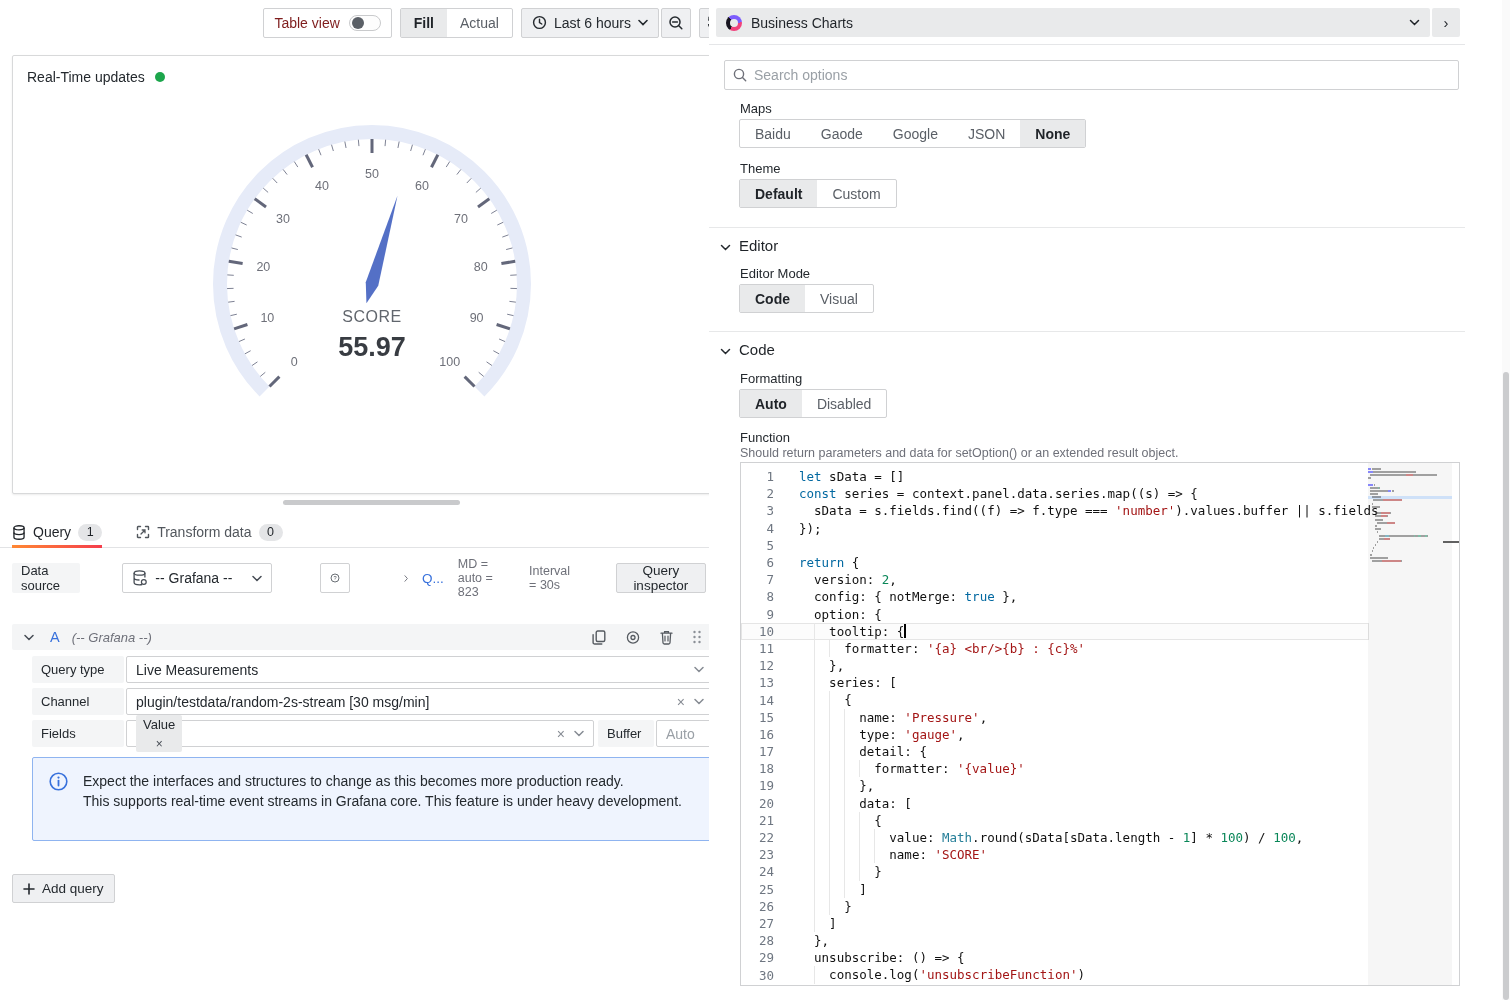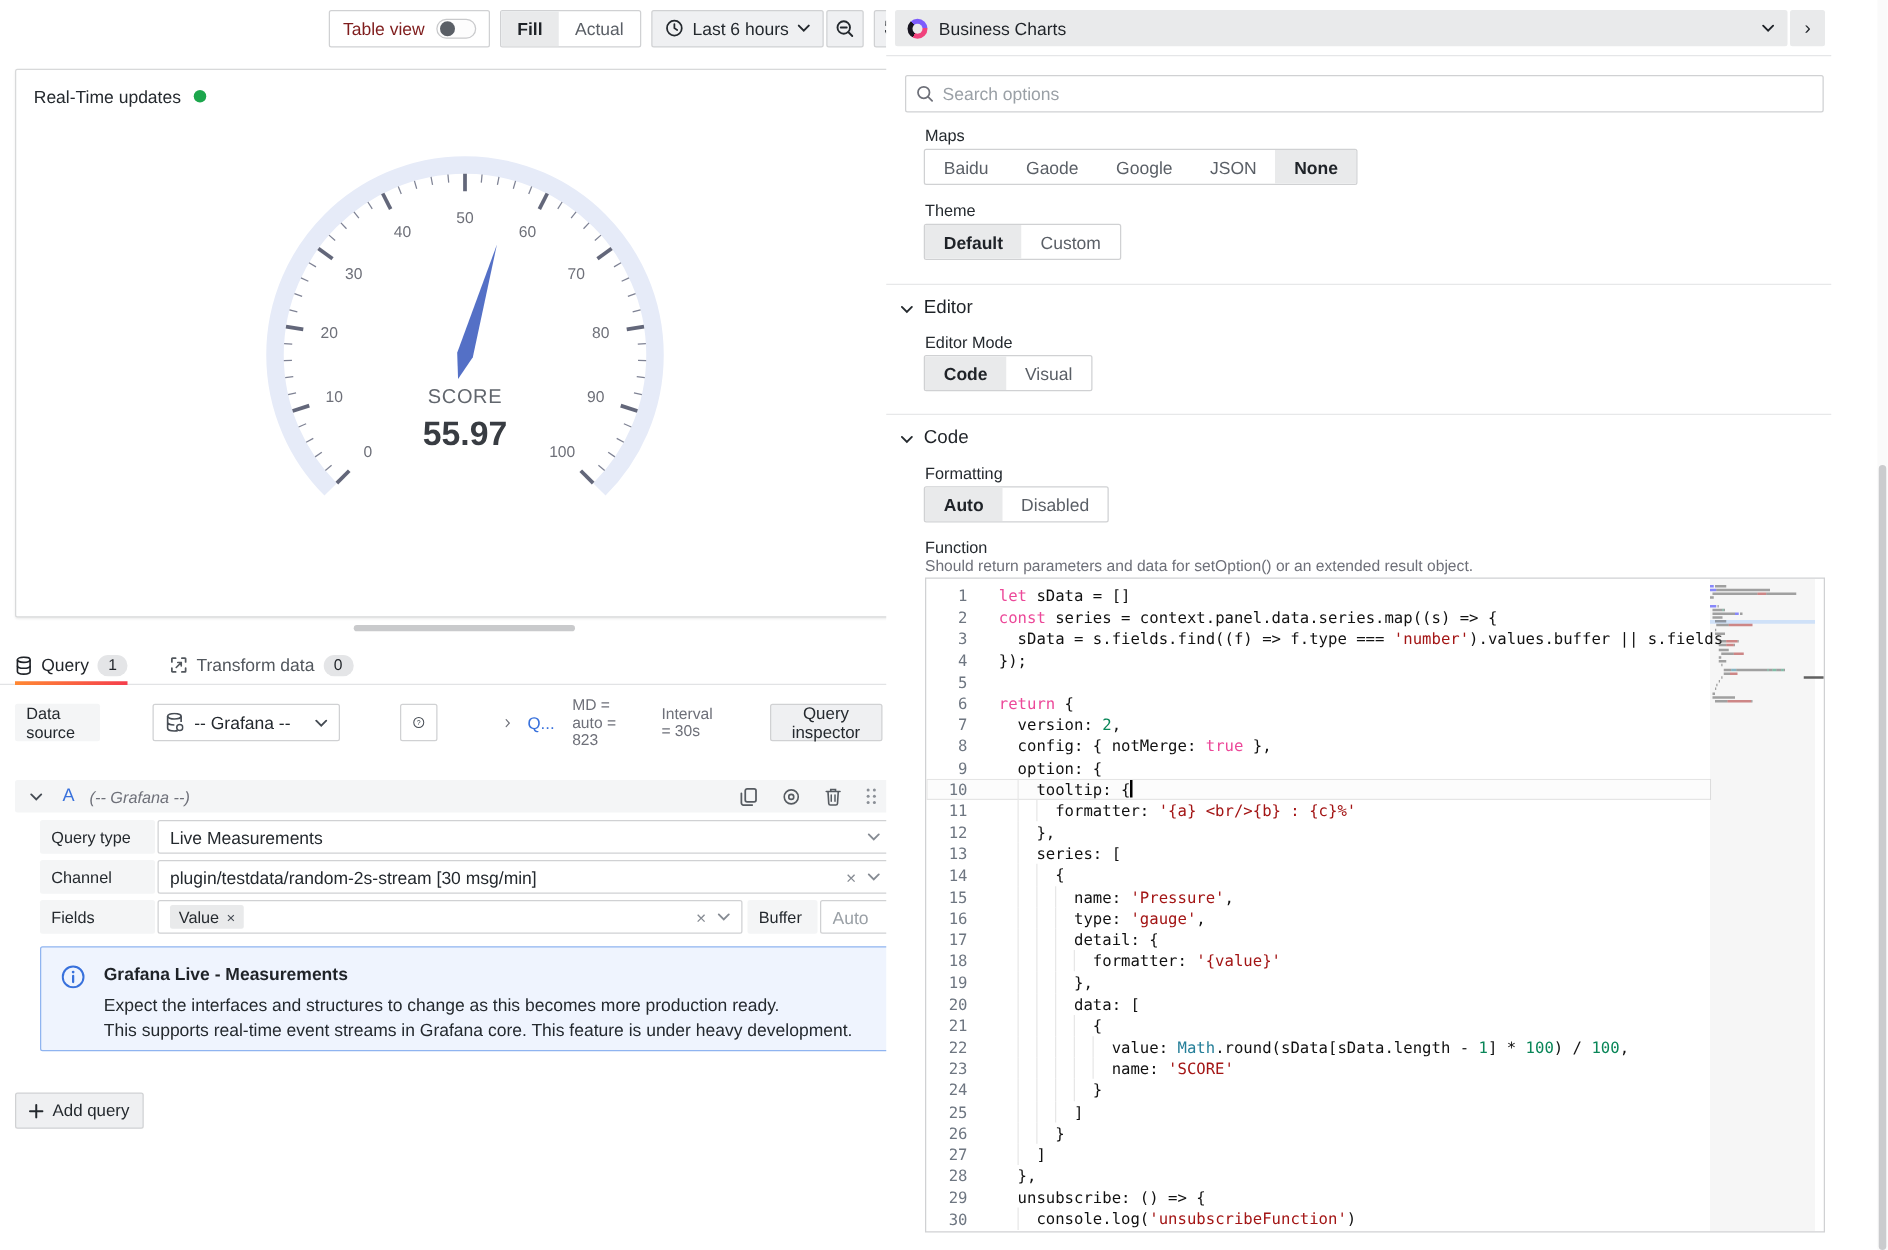--- a/index.html
+++ b/index.html
@@ -57,21 +57,21 @@
   #rowA-letter { color:#3871DC; font-size:14.5px; font-weight:500; margin-left:16px; }
   #rowA-ds { font-size:13px; font-style:italic; color:#6E7079; margin-left:12px; }
   .rowA-icons { margin-left:auto; display:flex; align-items:center; gap:19px; color:#565B61; }
   .rowA-icons > * { cursor:pointer; }
 
   .form-row { position:absolute; left:32px; display:flex; height:27px; }
   .form-label { width:92px; flex:none; display:flex; align-items:center; padding:0 9px; background:#F4F5F6; border-radius:2px; font-size:13px; font-weight:500; color:#24292E; margin-right:2px; }
   .form-field { flex:1; display:flex; align-items:center; background:#fff; border:1px solid #D0D1D3; border-radius:2px; padding:0 9px; font-size:14px; color:#24292E; }
   .field-acts { margin-left:auto; display:flex; align-items:center; gap:9px; color:#868B93; }
   .xmark { font-size:14px; line-height:1; cursor:pointer; }
-  .tagpill { display:flex; align-items:center; gap:6px; background:#E9EAEB; border-radius:2px; padding:2px 7px; font-size:13px; color:#24292E; }
+  .tagpill { display:flex; align-items:center; gap:6px; background:#E9EAEB; border-radius:2px; padding:2px 7px; font-size:13px; color:#24292E;flex-direction:column; }
   .tagpill .xmark { font-size:12px; color:#464C54; }
   input.txt { border:none; outline:none; width:100%; font-size:14px; font-family:"Liberation Sans",sans-serif; color:#24292E; background:transparent; }
   input.txt::placeholder { color:#9AA0A6; }
 
   
   #info-box { position:absolute; left:32px; top:757px; width:684px; height:84px; background:#EFF4FE; border:1px solid #8FB4F0; border-radius:2px; padding:13px 16px; display:flex; }
   #info-icon { flex:none; margin-right:15px; margin-top:1px; }
   #info-title { font-size:14px; font-weight:600; color:#1F2328; margin-bottom:7px; }
   .info-line { font-size:14px; color:#24292E; line-height:20px; }
 
@@ -98,21 +98,21 @@
   .sec-title { position:absolute; left:30px; font-size:15px; font-weight:500; color:#1F2328; cursor:pointer; }
   .sub-desc { position:absolute; left:31px; font-size:12.5px; color:#6E7079; }
 
   
   #code-editor { position:absolute; left:31px; top:462px; width:720px; height:524px; border:1px solid #D0D1D3; background:#fff; overflow:hidden; cursor:text; }
   #code-lines { position:absolute; left:0; top:5px; right:90px; }
   .code-row { display:flex; height:17.2px; align-items:center; }
   .ln { width:33px; flex:none; text-align:right; font-family:"DejaVu Sans Mono",monospace; font-size:12.5px; color:#6E7681; }
   .code-text { position:relative; margin-left:25px; font-family:"DejaVu Sans Mono",monospace; font-size:12.5px; white-space:pre; line-height:17.2px; }
   .code-row.current { background:#FCFCFC; box-shadow:inset 0 0 0 1px #E5E5E5; }
-  .tk-kw { color:#ec4899; } .tk-pl { color:#111111; } .tk-st { color:#A31515; } .tk-nu { color:#098658; } .tk-ty { color:#267F99; }
+  .tk-kw { color:#0369a1; } .tk-pl { color:#111111; } .tk-st { color:#A31515; } .tk-nu { color:#098658; } .tk-ty { color:#267F99; }
   .iguide { position:absolute; top:0; bottom:0; width:1px; background:#E7E7E7; }
   .cursor-bar { display:inline-block; width:1.5px; height:14px; background:#000; vertical-align:-2px; }
   #minimap { position:absolute; top:0; right:7px; width:84px; bottom:0; background:rgba(0,0,0,.035); padding-top:4px; }
   .mm-row { height:3.2px; display:flex; align-items:center; }
   .mm-row.current { background:#CFE1F8; }
   .mm-bar { height:2px; flex:none; }
   #overview-dash { position:absolute; top:78px; right:0; width:16px; height:2px; background:#616161; }
 
   
   #page-scrollbar { position:absolute; left:1502px; top:0; width:8px; height:1000px; background:#FAFAFA; }
@@ -368,21 +368,20 @@
     </div>
   </div>
 
   <div id="info-box">
     <svg id="info-icon" class="ic" width="19" height="19" viewBox="0 0 19 19">
         <circle cx="9.5" cy="9.5" r="8.3" fill="none" stroke="#3871DC" stroke-width="1.6"></circle>
         <circle cx="9.5" cy="5.6" r="1.1" fill="#3871DC"></circle>
         <path d="M9.5 8.6v5" stroke="#3871DC" stroke-width="1.8" stroke-linecap="round"></path>
       </svg>
     <div>
-      <div id="info-title">Grafana Live - Measurements</div>
       <div class="info-line">Expect the interfaces and structures to change as this becomes more production ready.</div>
       <div class="info-line">This supports real-time event streams in Grafana core. This feature is under heavy development.</div>
     </div>
   </div>
 
   <button class="btn" id="add-query">
     <svg class="ic" width="12" height="12" viewBox="0 0 12 12">
         <path d="M6 1v10M1 6h10" stroke="#24292E" stroke-width="1.6" stroke-linecap="round"></path>
       </svg>
     <span>Add query</span>

